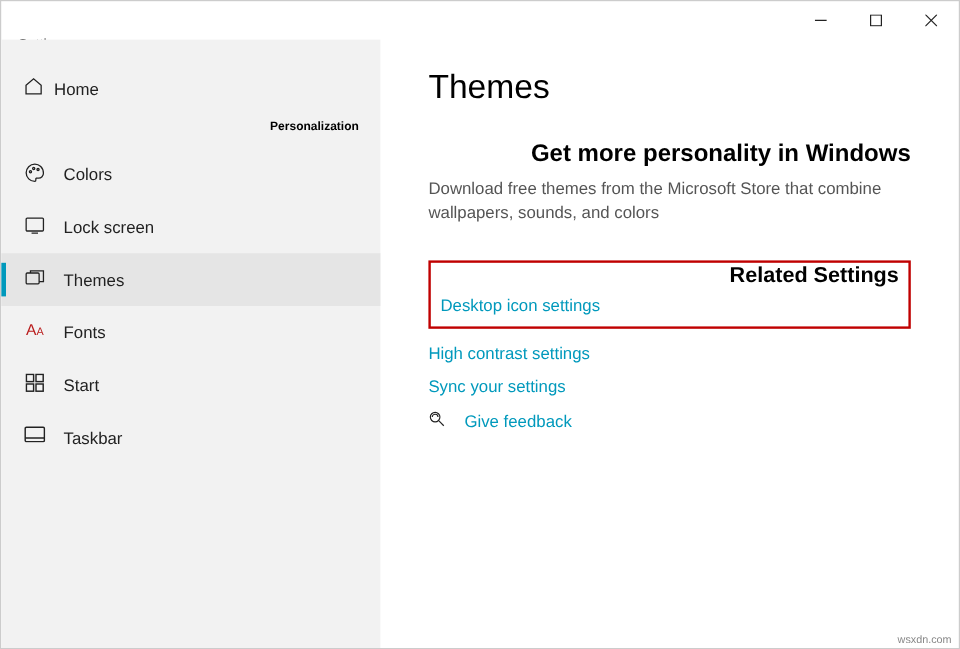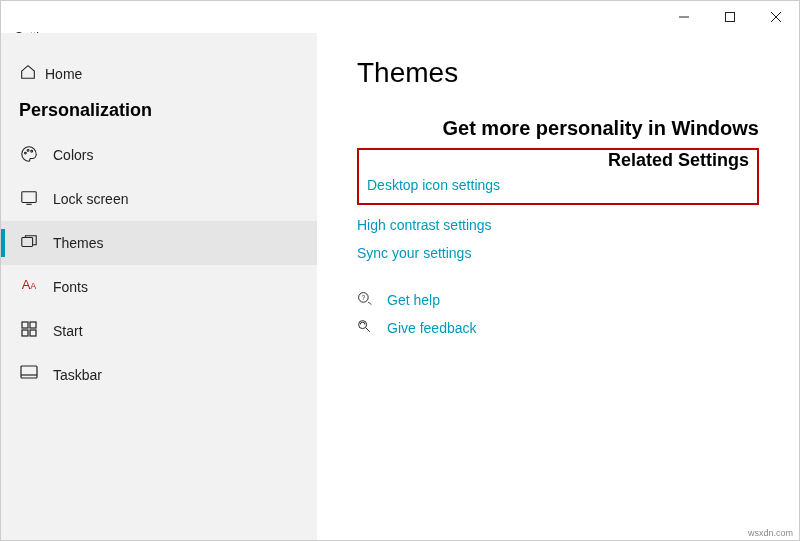--- a/index.html
+++ b/index.html
@@ -7,21 +7,21 @@
     .titlebar { height: 32px; display: flex; align-items: center; padding-left: 14px; }
     .titlebar-left { flex: 1; display: flex; align-items: center; gap: 8px; font-size: 12px; color: #222; margin-top: 40px; }
     .titlebar-controls { display: flex; }
     .tb-btn { width: 46px; height: 32px; display: flex; align-items: center; justify-content: center; color: #222; }
     .container { display: flex; height: calc(100% - 32px); }
     .sidebar { width: 316px; background: #f2f2f2; display: flex; flex-direction: column; padding-top: 20px; }
     .home-item { display: flex; align-items: center; gap: 8px; padding: 10px 18px; font-size: 14px; color: #222; }
     .home-item svg { width: 18px; height: 18px; }
     .search-wrap { margin: 10px 16px 12px 16px; border: 1px solid #555; height: 34px; display: flex; align-items: center; padding: 0 10px; }
     .search-input { flex: 1; border: none; background: transparent; font-size: 14px; color: #666; outline: none; }
-    .section-label { font-weight: 600; font-size: 18px; padding: 6px 18px 12px 18px; color: #000; }
+    .section-label { font-weight: 600; font-size: 10px; padding: 6px 18px 12px 18px; color: #000; text-align: right; }
     .nav-item { display: flex; align-items: center; gap: 14px; padding: 12px 18px 12px 18px; font-size: 14px; color: #222; position: relative; }
     .nav-item.selected { background: #e5e5e5; }
     .nav-item.selected::before { content: ""; position: absolute; left: 0; top: 8px; bottom: 8px; width: 4px; background: #0099bc; }
     .nav-item .icon { width: 20px; height: 20px; display: flex; justify-content: center; color: #b91c1c; }
     .main { flex: 1; padding: 24px 40px; overflow: auto; position: relative; }
     .page-title { font-size: 28px; font-weight: 400; margin-bottom: 28px; color: #000; }
     .subheading { font-size: 20px; font-weight: 700; margin-bottom: 8px; color: #000; text-align: right; }
     .description { font-size: 14px; color: #555; line-height: 1.4; margin-bottom: 30px; max-width: 420px; }
     .related-box { border: 2px solid #c00000; padding: 0 8px 10px 8px; margin-bottom: 10px; }
     .related-box .subheading { font-size: 18px; margin-bottom: 6px; }
@@ -122,41 +122,34 @@
             <line x1="1" y1="10" x2="17" y2="10"></line>
           </svg>
         </span>
       <span>Taskbar</span>
     </div>
   </div>
 
   <div class="main">
     <h1 class="page-title">Themes</h1>
     <h2 class="subheading">Get more personality in Windows</h2>
+    <p class="description">Download free themes from the Microsoft Store that combine wallpapers, sounds, and colors</p>
 
     <div class="related-box">
       <h3 class="subheading">Related Settings</h3>
       <a class="link">Desktop icon settings</a>
     </div>
 
     <div class="link-row">
         <a class="link">High contrast settings</a>
       </div>
     <div class="link-row">
         <a class="link">Sync your settings</a>
       </div>
 
-    <div class="help-row" style="margin-top:30px">
-      <span class="icon"><svg width="16" height="16" viewBox="0 0 20 20" fill="none" stroke="#222" stroke-width="1.2">
-            <circle cx="8" cy="8" r="6"></circle>
-            <path d="M14 14c2 1 4 3 4 3"></path>
-            <text x="5.5" y="11" font-size="8" fill="#222" stroke="none">?</text>
-          </svg></span>
-      <a class="link">Get help</a>
-    </div>
     <div class="help-row">
       <span class="icon"><svg width="16" height="16" viewBox="0 0 20 20" fill="none" stroke="#222" stroke-width="1.2">
             <circle cx="7" cy="7" r="5"></circle>
             <path d="M4 7a3 3 0 0 1 6 0"></path>
             <path d="M11 11l5 5"></path>
           </svg></span>
       <a class="link">Give feedback</a>
     </div>
   </div>
 </div>

